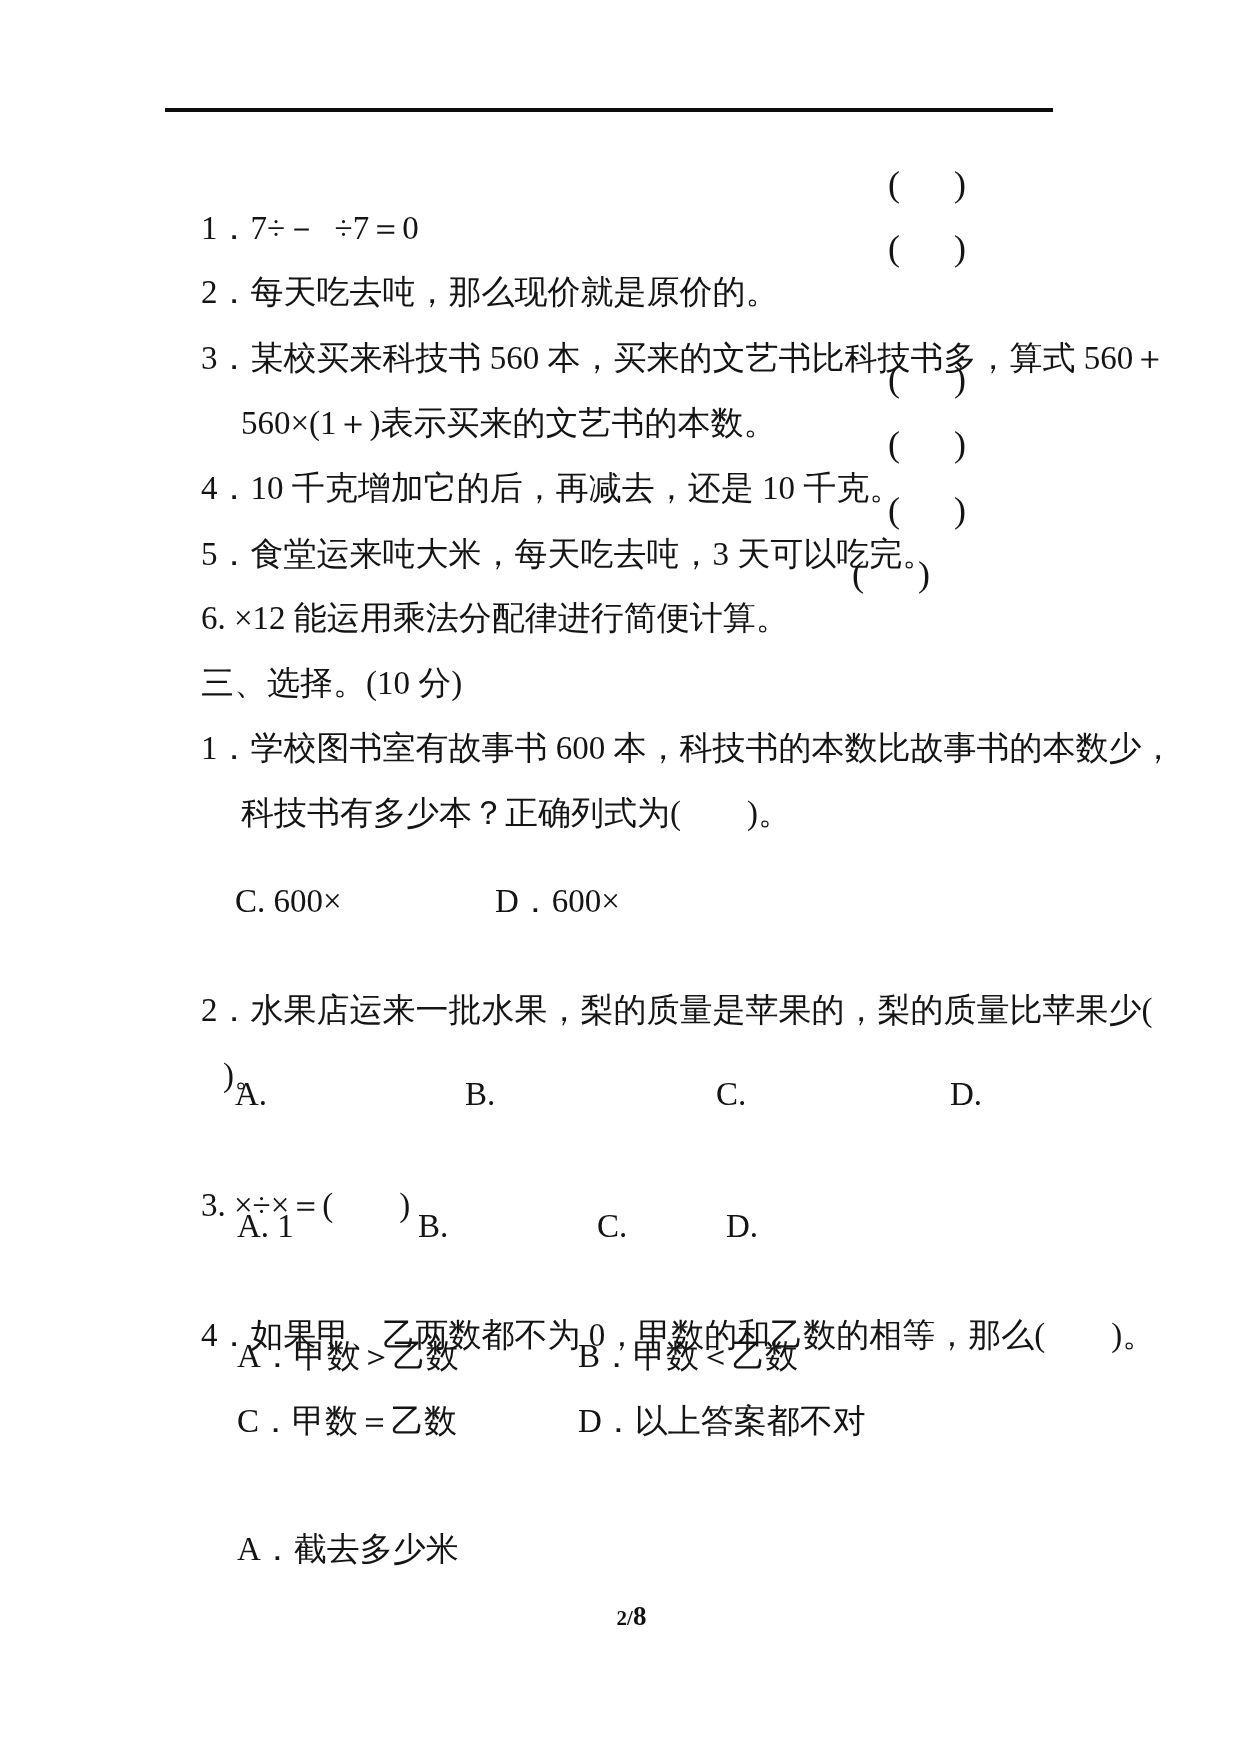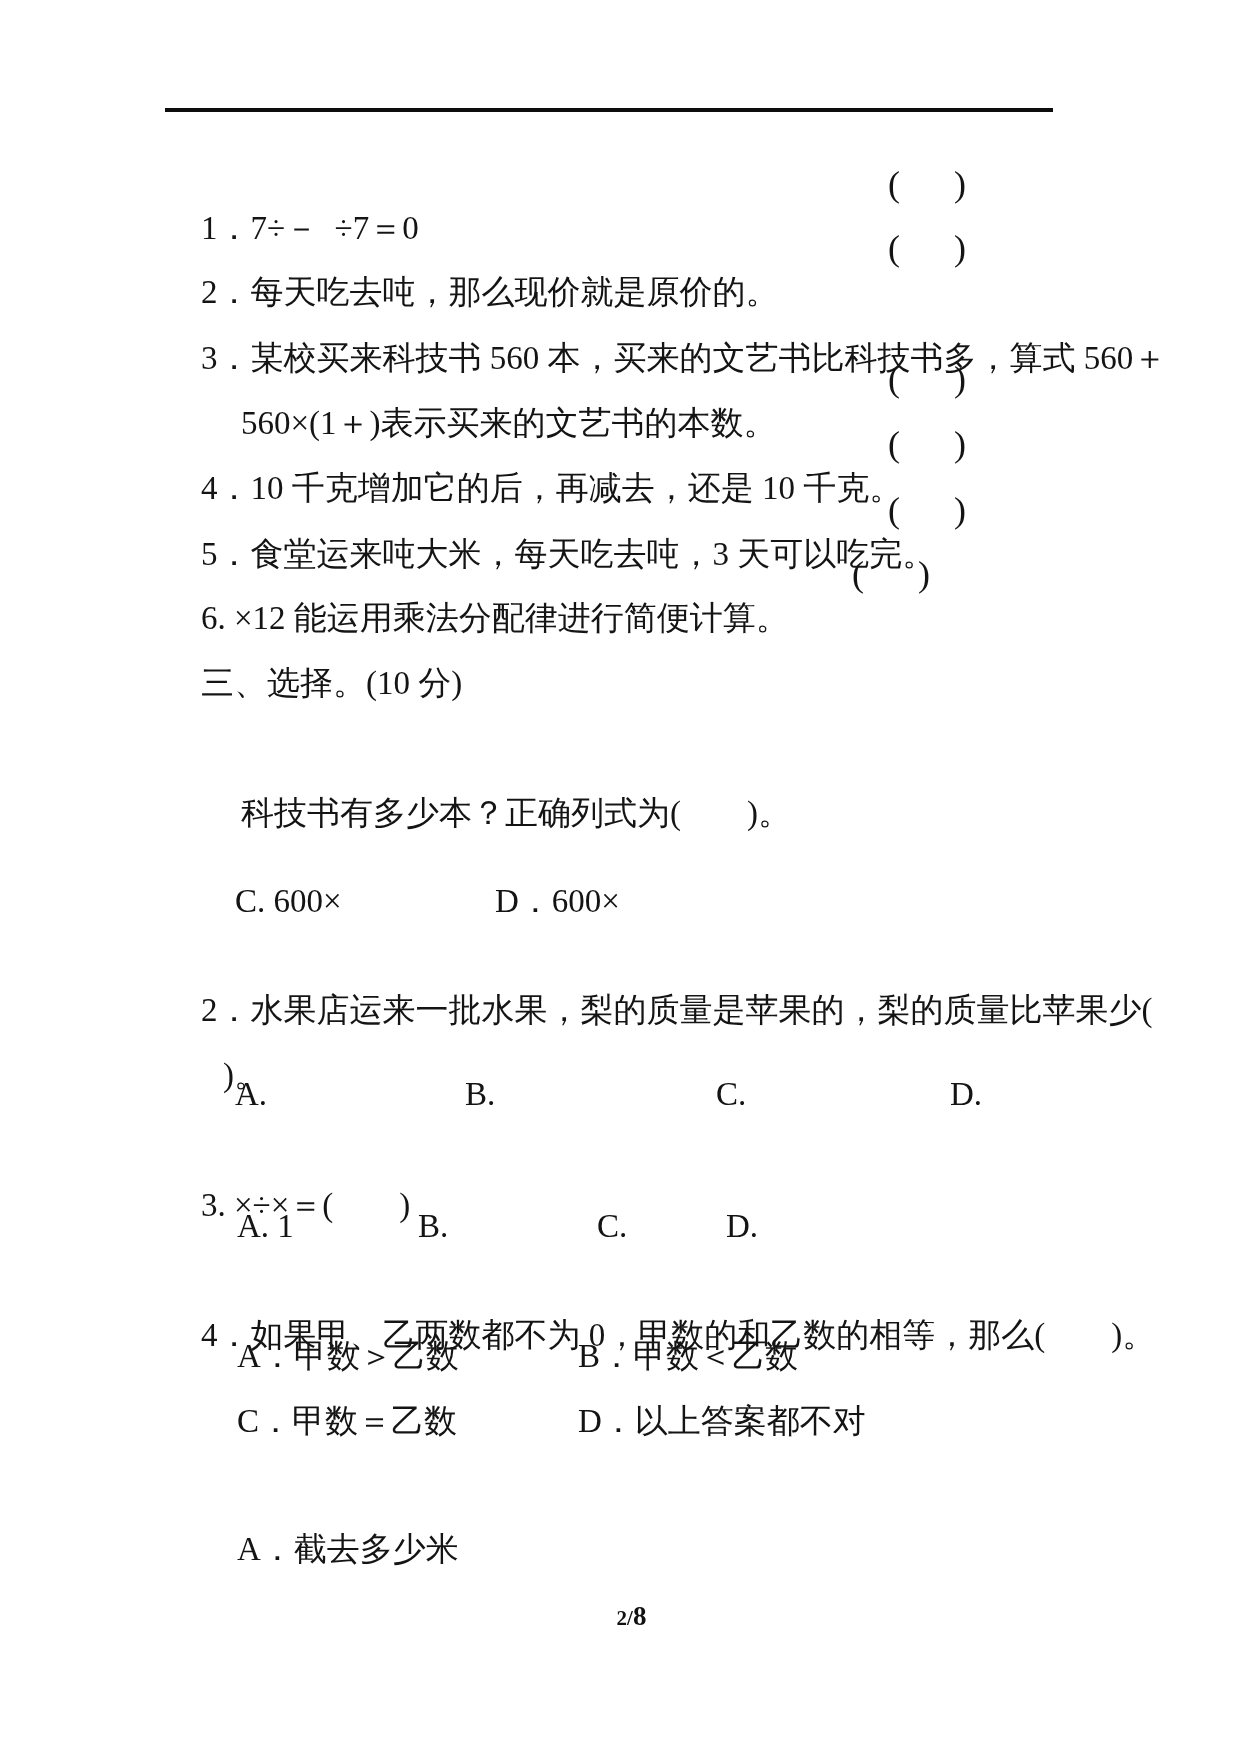--- a/index.html
+++ b/index.html
@@ -91,20 +91,23 @@
 
   <div class="ln" style="left:168px;top:552px;width:905px">
     <span class="qlabel">6. </span><span>×12 能运用乘法分配律进行简便计算。</span>
     <span class="paren" style="left:684px"><span>(</span><span>)</span></span>
   </div>
 
   <div class="ln" style="left:168px;top:617px">
     <span>三、选择。(10 分)</span>
   </div>
 
+  <div class="ln" style="left:168px;top:682px">
+    <span class="qlabel">1．</span><span>学校图书室有故事书 600 本，科技书的本数比故事书的本数少，</span>
+  </div>
   <div class="ln" style="left:208px;top:747px">
     <span>科技书有多少本？正确列式为(　　)。</span>
   </div>
   <div class="ln" style="left:0;top:879px;width:1200px">
     <span class="opt" style="left:235px">C. 600×</span>
     <span class="opt" style="left:495px">D．600×</span>
   </div>
 
   <div class="ln" style="left:168px;top:944px">
     <span class="qlabel">2．</span><span>水果店运来一批水果，梨的质量是苹果的，梨的质量比苹果少(</span>

